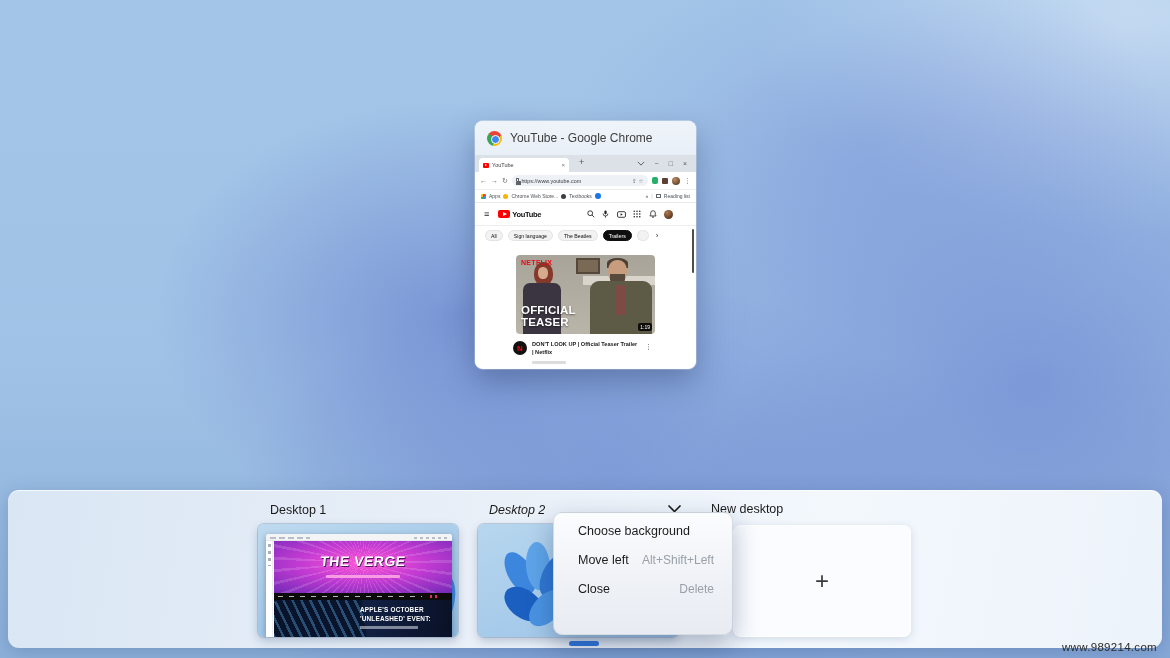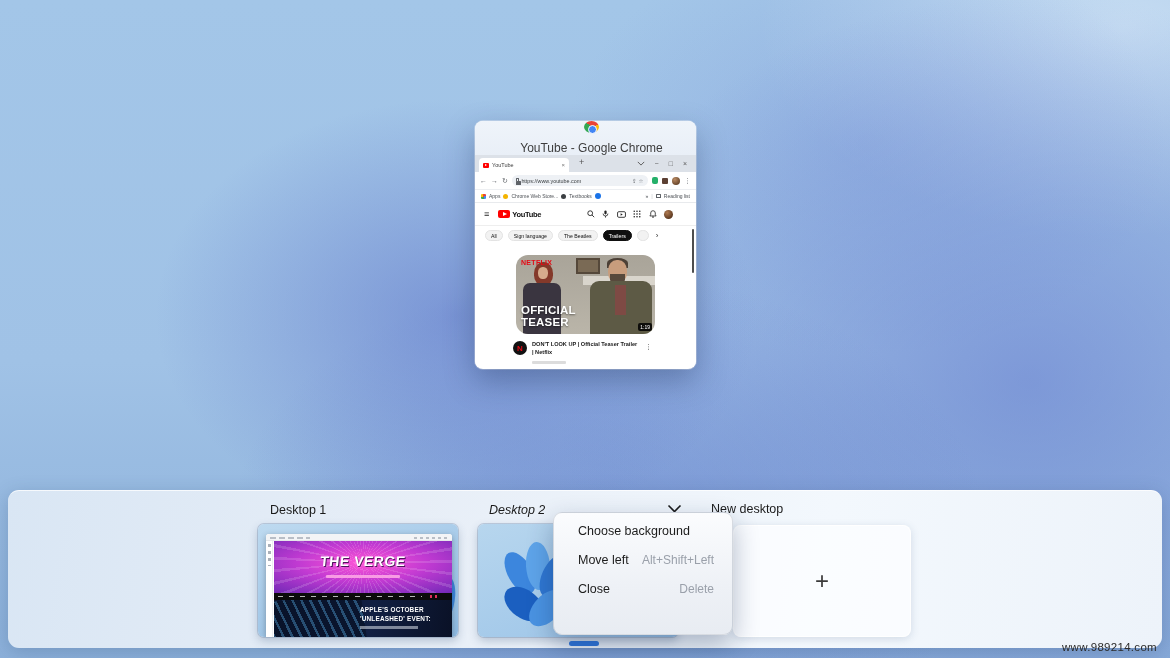--- a/index.html
+++ b/index.html
@@ -16,21 +16,21 @@
       radial-gradient(430px 300px at 74% 22%, rgba(118,142,214,0.32), rgba(118,142,214,0) 70%),
       radial-gradient(520px 300px at 96% 4%, rgba(226,238,250,0.55), rgba(226,238,250,0) 70%),
       linear-gradient(180deg,#a3c6e8 0%,#a0c2e6 55%,#8cb0da 100%);
   }
 
   
   .pv-card { position:absolute; left:475px; top:121px; width:221px; height:248px;
     background:#fff; border-radius:8px; overflow:hidden;
     box-shadow:0 12px 30px rgba(25,45,85,0.35), 0 0 0 1px rgba(255,255,255,0.35); }
   .pv-titlebar { height:34px; background:linear-gradient(#eff4fa,#e9eff7);
-    display:flex; align-items:center; padding-left:12px; gap:8px;flex-direction:column; }
+    display:flex; align-items:center; padding-left:12px; gap:8px; }
   .chrome-logo { width:15px; height:15px; border-radius:50%; position:relative;
     background:conic-gradient(from -50deg,#ea4335 0 120deg,#fbbc05 0 240deg,#34a853 0 360deg); }
   .chrome-logo::after { content:""; position:absolute; left:4px; top:4px; width:7px; height:7px;
     border-radius:50%; background:#4285f4; border:1.5px solid #fff; }
   .pv-title { font-size:12px; color:#3d3d3d; }
 
   .tabstrip { position:relative; height:17px; background:#dce1e8; }
   .tab { position:absolute; left:4px; top:3px; width:90px; height:14px; background:#fff;
     border-radius:4px 4px 0 0; display:flex; align-items:center; gap:3px; padding:0 4px; }
   .yt-fav { width:6px; height:5px; background:#f00; border-radius:1px; position:relative; flex:none; }
@@ -88,21 +88,21 @@
   .chip { height:11px; padding:0 5px; display:flex; align-items:center; border-radius:6px;
     background:#f2f2f2; border:0.5px solid #e3e3e3; font-size:5.2px; color:#0f0f0f; white-space:nowrap; }
   .chip-active { background:#0f0f0f; color:#fff; border-color:#0f0f0f; }
   .chip-partial { width:12px; padding:0; }
   .chip-arrow { font-size:8px; color:#333; margin-left:2px; }
 
   .pv-content { position:relative; height:122px; background:#fff; }
   .scrollbar { position:absolute; right:2px; top:-16px; width:2.5px; height:44px; background:#4d4d4d; border-radius:2px; }
 
   .video-thumb { position:absolute; left:41px; top:10px; width:139px; height:79px;
-    border-radius:12px; overflow:hidden; background:linear-gradient(#a9a499,#bab5a9); }
+    border-radius:4px; overflow:hidden; background:linear-gradient(#a9a499,#bab5a9); }
   .vt-frame { position:absolute; left:60px; top:3px; width:24px; height:16px;
     background:#7a6a55; border:2px solid #55483a; }
   .vt-mantel { position:absolute; right:0; top:21px; width:72px; height:9px; background:#d9d5cc; }
   .vt-hair { position:absolute; left:18px; top:7px; width:19px; height:23px; background:#84392a;
     border-radius:50% 50% 42% 42%; }
   .vt-face { position:absolute; left:22px; top:12px; width:10px; height:12px; background:#d6ab8c; border-radius:45%; }
   .vt-body1 { position:absolute; left:7px; top:28px; width:38px; height:51px; background:#3a3540; border-radius:7px 7px 0 0; }
   .vt-head2 { position:absolute; left:92px; top:5px; width:19px; height:23px; background:#c89d7d; border-radius:46%; }
   .vt-hair2 { position:absolute; left:91px; top:3px; width:21px; height:10px; background:#4c4036; border-radius:50% 50% 0 0; }
   .vt-beard { position:absolute; left:94px; top:19px; width:15px; height:10px; background:#57493c; border-radius:0 0 45% 45%; }

